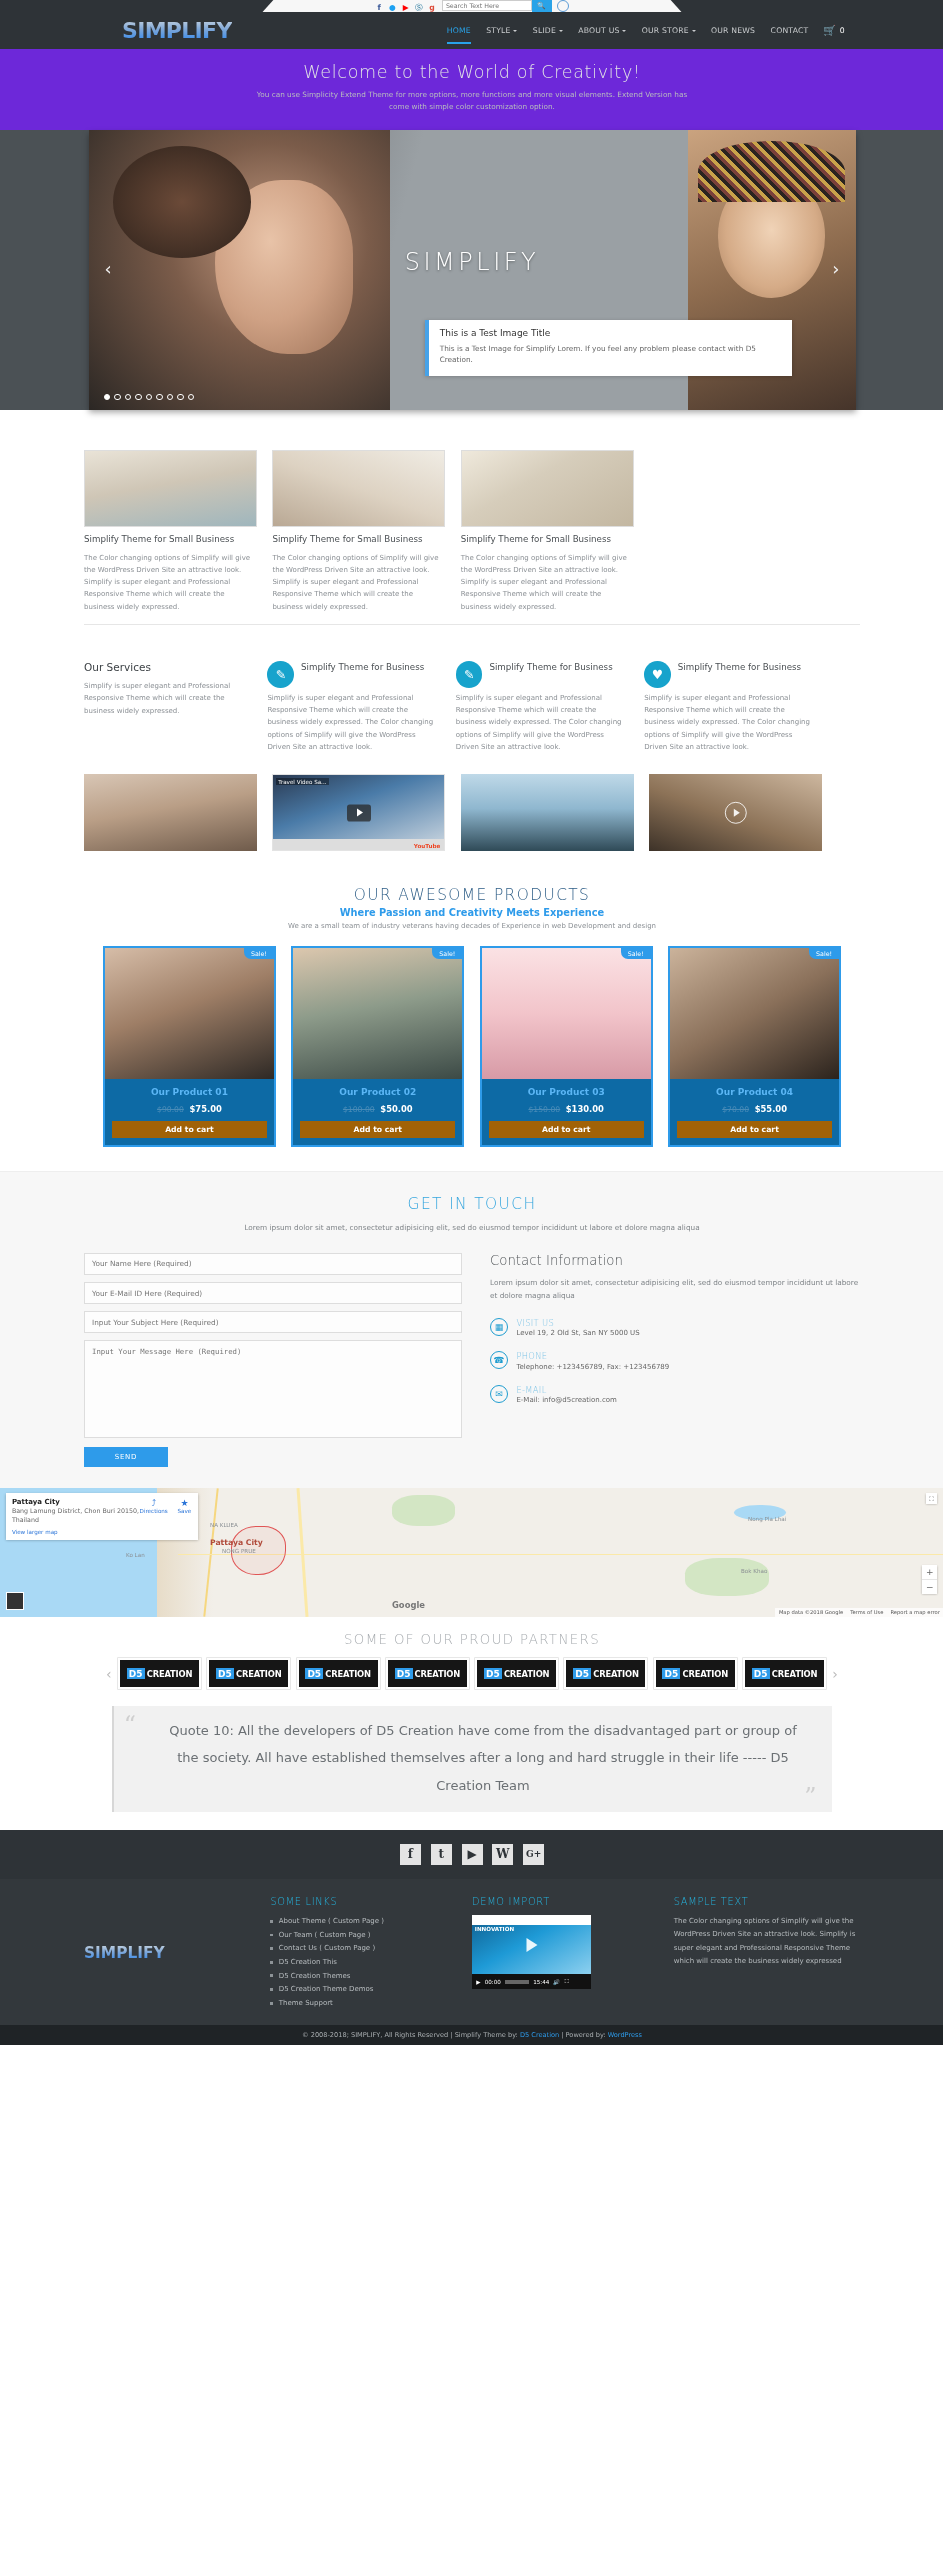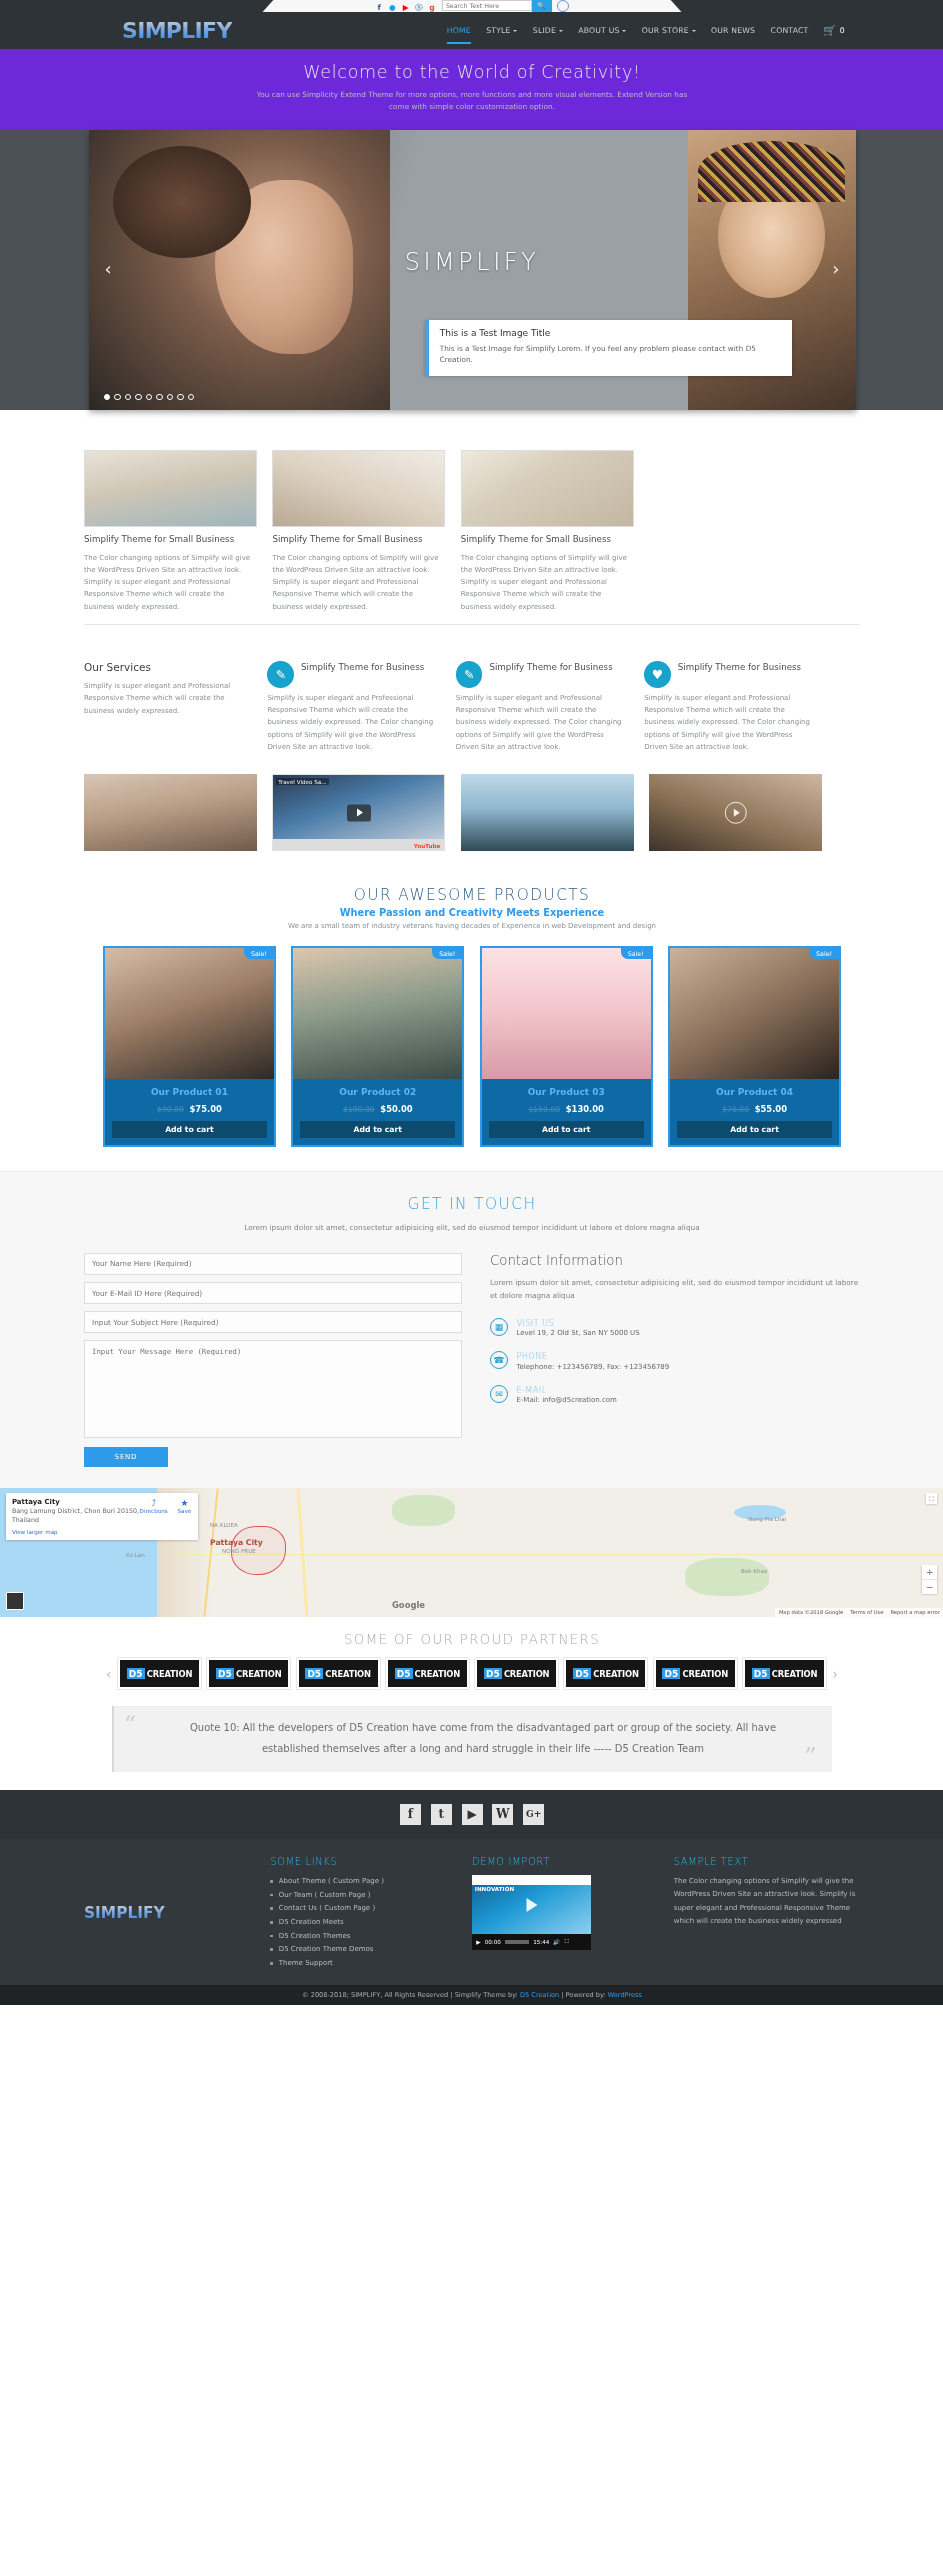--- a/index.html
+++ b/index.html
@@ -241,21 +241,21 @@
   .p4 { background: linear-gradient(150deg,#cbb39b 0%, #8a705a 50%, #2b231d 100%); }
   .sale-badge {
     position: absolute; right: 0; top: 0; background: #2e9bea; color: #fff;
     font-size: 6.3px; padding: 2.1px 7px; border-bottom-left-radius: 7px;
   }
   .prod h4 { color: #5bb6f5; font-size: 9px; margin: 8.4px 0 7px; font-weight: bold; }
   .prod .price { font-size: 7.7px; color: #4e9ed0; margin-bottom: 7px; }
   .prod .price s { color: #4a8cb8; margin-right: 5.6px; }
   .prod .price b { color: #fff; font-size: 8.4px; }
   .addcart {
-    display: block; margin: 0 7px; background: #0c4a6e; color: #fff;
+    display: block; margin: 0 7px; background: #a16207; color: #fff;
     font-size: 7.7px; padding: 4.2px 0; border: none; cursor: pointer; width: calc(100% - 14px);
     font-family: "DejaVu Sans", sans-serif; font-weight: bold;
   }
 
   
   .touch { background: #f7f7f7; padding: 22.4px 0 21px; border-top: 0.7px solid #eee; }
   .touch h2 { text-align: center; font-weight: 300; font-size: 15.4px; color: #36a6de; letter-spacing: 1.4px; }
   .touch > .container > p { text-align: center; font-size: 7.3px; color: #7f8488; line-height: 1.7; margin: 9.8px 0 18px; }
   .touch-grid { display: flex; gap: 21px; }
   .form-col { width: 378px; flex: 0 0 378px; }
@@ -334,21 +334,21 @@
   }
   .p-logo .d5 { background: #2e9bea; color: #fff; font-size: 9px; font-weight: bold; padding: 0.7px 2.1px; }
   .p-logo .cr { color: #fff; font-size: 8.4px; font-weight: bold; letter-spacing: -0.2px; }
 
   
   .quote-wrap { padding: 4.2px 0 18px; }
   .quote {
     background: #f1f1f1; border-left: 2.8px solid #d7d7d7; padding: 11.2px 35px 12.6px;
     text-align: center; position: relative; margin: 0 28px;
   }
-  .quote p { font-size: 10px; color: #6b7074; line-height: 2.1; margin-left: 20px; }
+  .quote p { font-size: 13px; color: #6b7074; line-height: 2.1; margin-left: 20px; }
   .qm { position: absolute; font-size: 24px; color: #cfcfcf; font-family: "DejaVu Serif", serif; line-height: 1; }
   .qm.open { left: 9.8px; top: 7px; }
   .qm.close { right: 15.4px; bottom: 2.8px; }
 
   
   .socband { background: #2e3337; padding: 14px 0; text-align: center; }
   .socband .row { display: flex; gap: 9.8px; justify-content: center; }
   .sq { width: 21px; height: 21px; background: #e4e4e4; color: #2e3337; display:flex; align-items:center; justify-content:center; font-size:12px; font-weight:bold; font-family:"DejaVu Serif",serif;}
 
   
@@ -737,21 +737,21 @@
       <div class="footer-grid">
         <div class="fcol logo-col">
           <div class="flogo">SIMPLIFY</div>
         </div>
         <div class="fcol">
           <h4>SOME LINKS</h4>
           <ul>
             <li>About Theme ( Custom Page )</li>
             <li>Our Team ( Custom Page )</li>
             <li>Contact Us ( Custom Page )</li>
-            <li>D5 Creation Meets</li>
+            <li>D5 Creation This</li>
             <li>D5 Creation Themes</li>
             <li>D5 Creation Theme Demos</li>
             <li>Theme Support</li>
           </ul>
         </div>
         <div class="fcol">
           <h4>DEMO IMPORT</h4>
           <div class="fvideo">
             <div class="fvideo-img">
               <div class="fv-top"></div>

